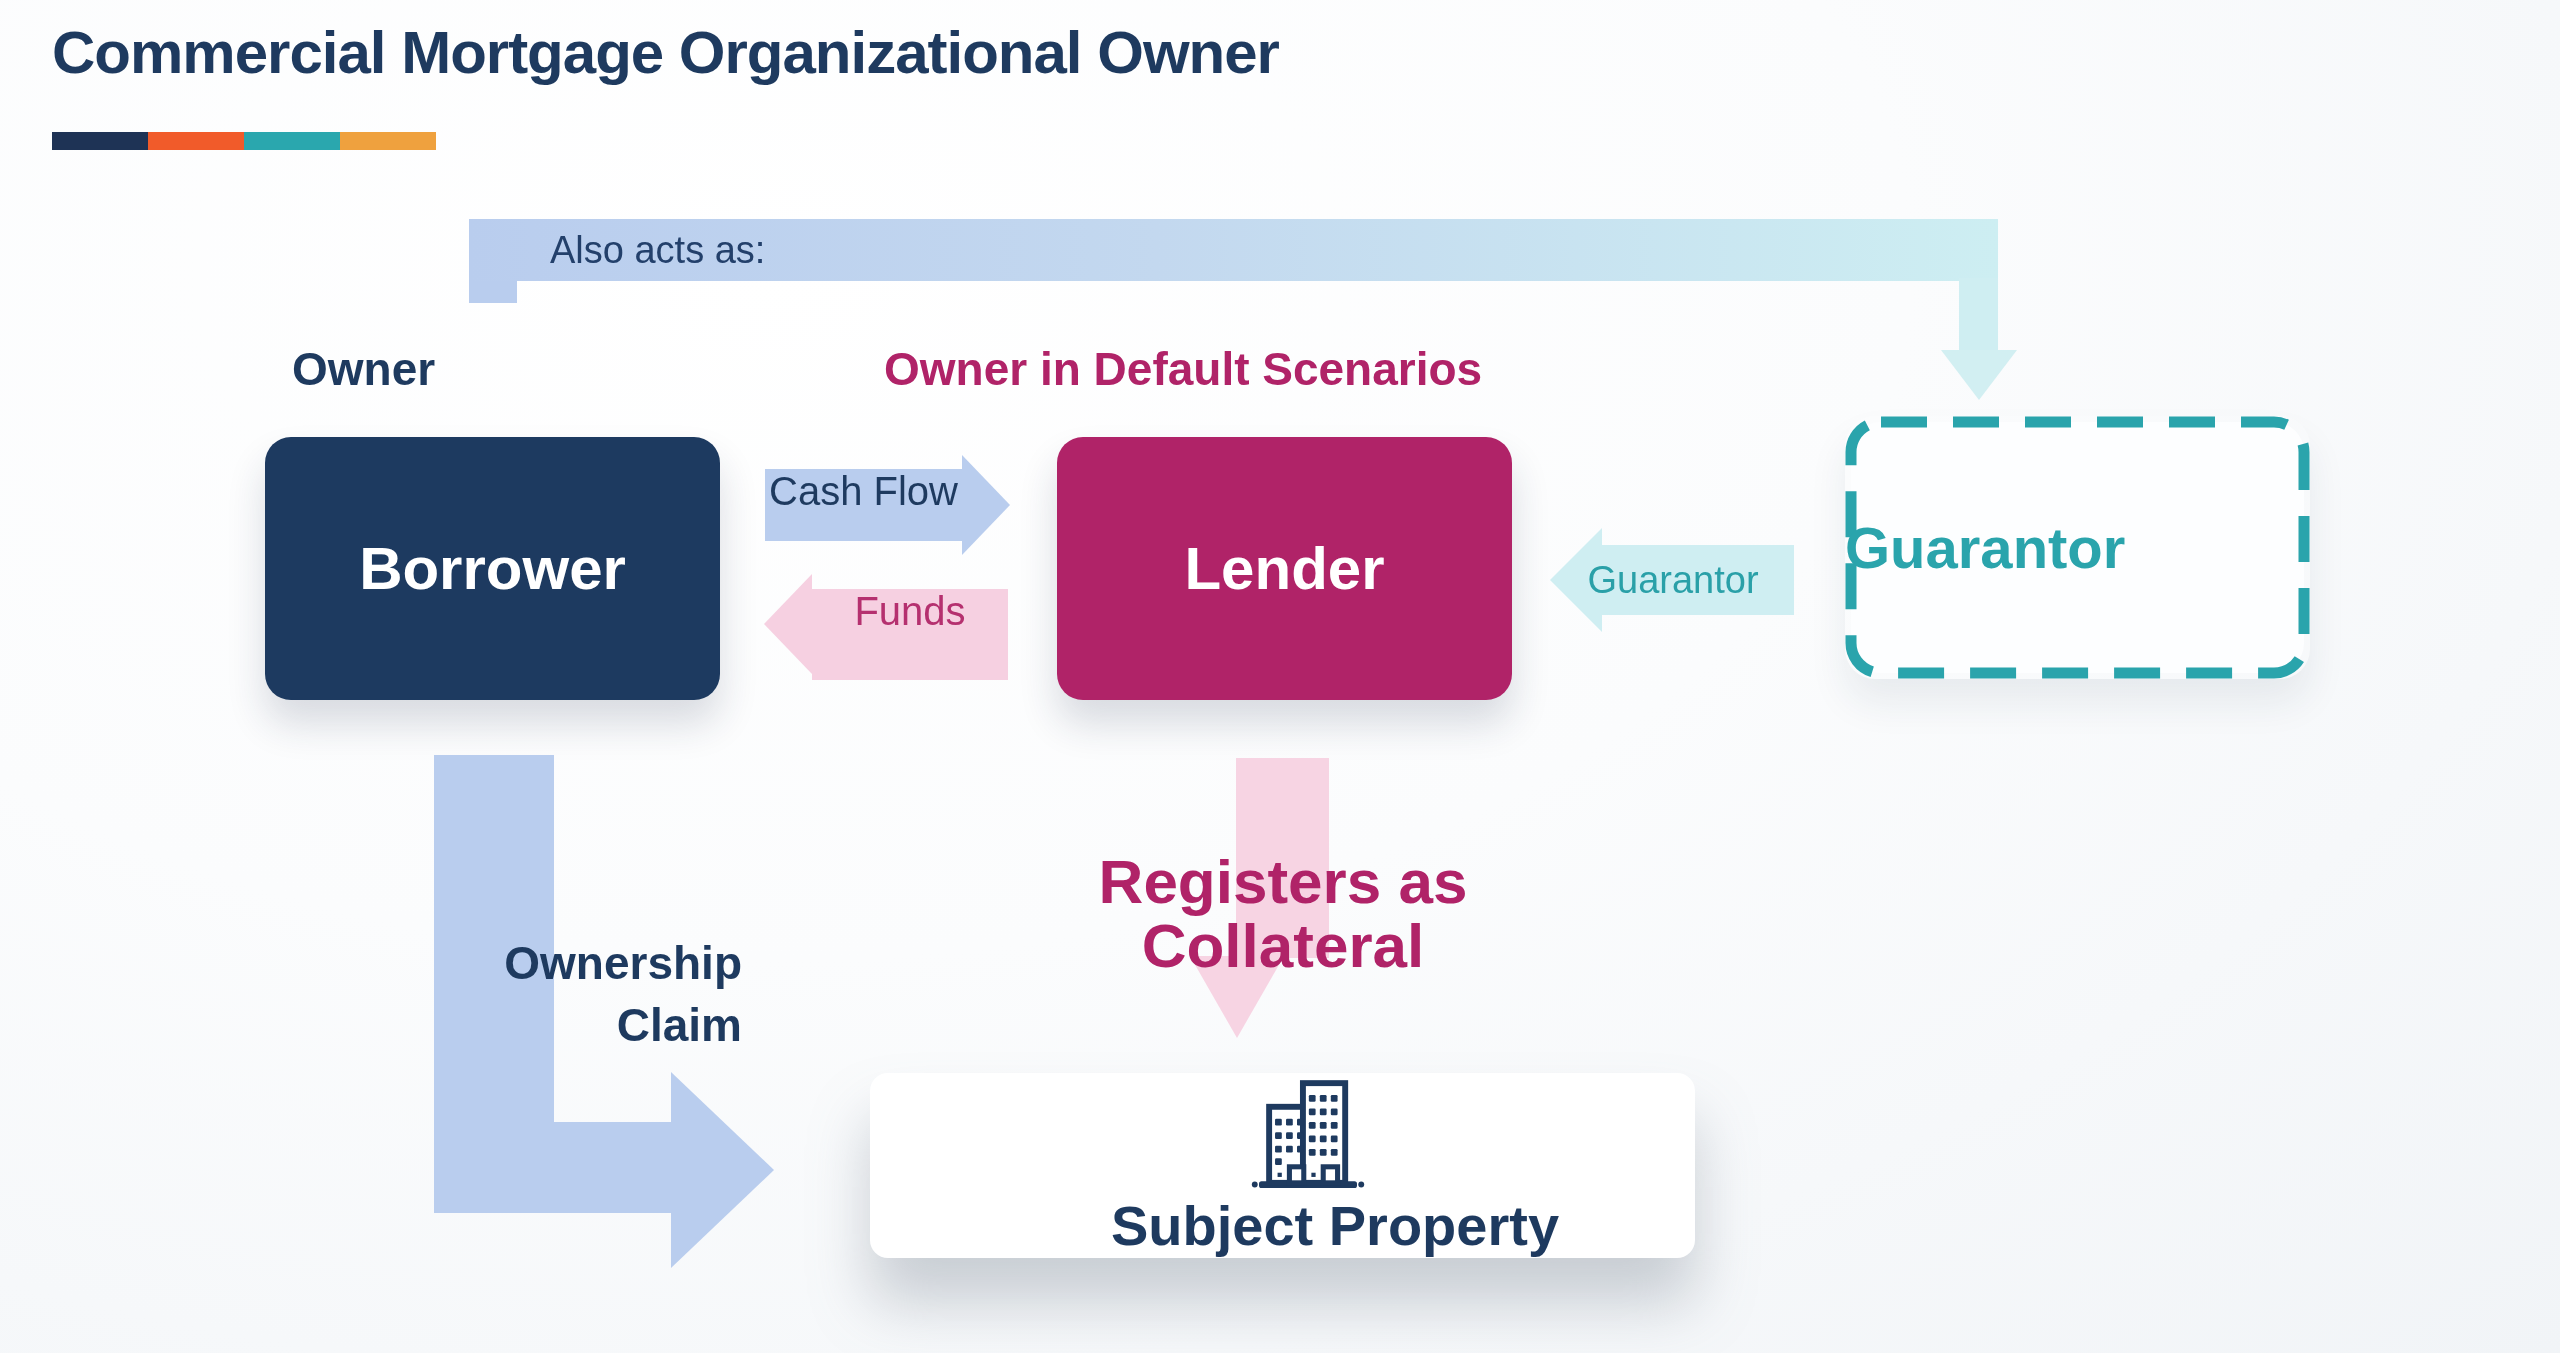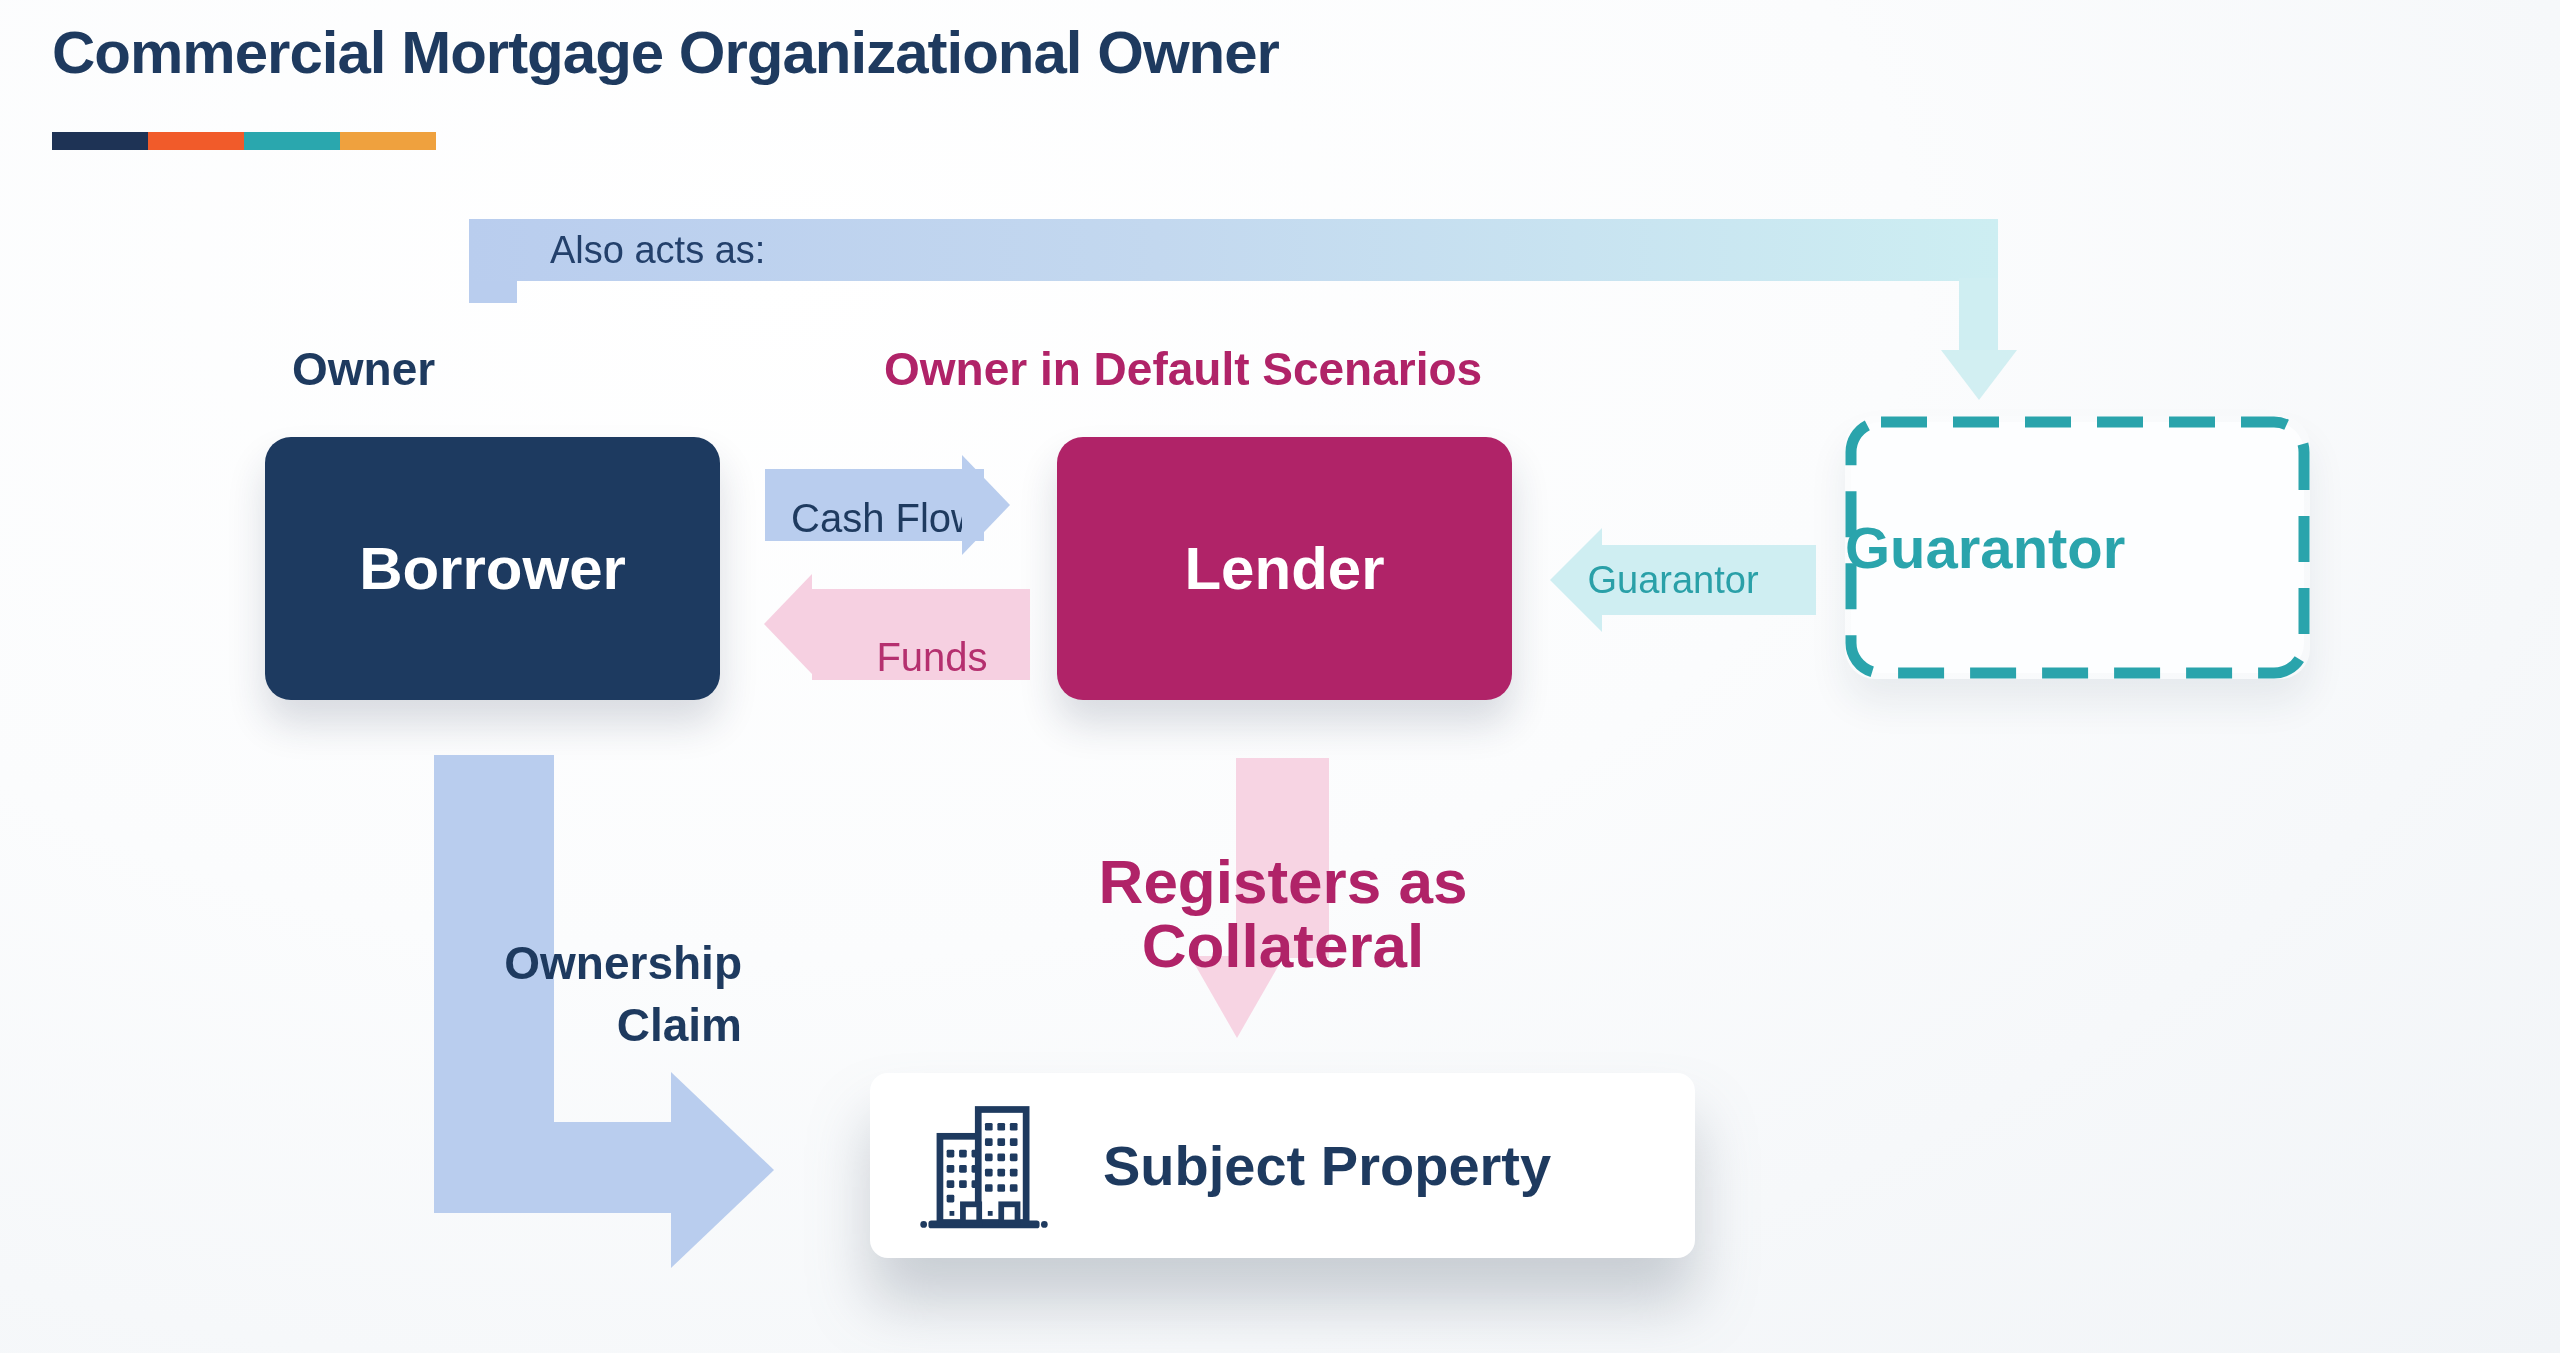--- a/index.html
+++ b/index.html
@@ -40,21 +40,21 @@
     box-shadow:0 24px 38px rgba(30,45,75,0.16);}
   .borrower{left:265px;background:#1d3a60;}
   .lender{left:1057px;background:#b02368;}
   .guarantor{position:absolute;left:1845px;top:416px;width:465px;height:263px;
     display:flex;align-items:center;
     font-size:58px;font-weight:700;color:#2aa4ac;
     border-radius:30px;box-shadow:0 24px 38px rgba(30,45,75,0.08);}
   .guarantor svg{position:absolute;left:0;top:0;}
   .guarantor .node-label{position:relative;}
   
-  .arrow-body{position:absolute;display:flex;align-items:flex-end;justify-content:center;padding-left:22px;}
+  .arrow-body{position:absolute;display:flex;align-items:flex-start;justify-content:center;}
   .cashflow-body{left:765px;top:469px;width:197px;height:72px;background:#b9cdee;
     font-size:40px;color:#1e3a5f;}
   .cashflow-head{position:absolute;left:962px;top:455px;width:0;height:0;
     border-top:50px solid transparent;border-bottom:50px solid transparent;
     border-left:48px solid #b9cdee;}
   .funds-body{left:812px;top:589px;width:196px;height:91px;background:#f6d0e1;
     font-size:40px;color:#b5306f;}
   .funds-head{position:absolute;left:764px;top:574px;width:0;height:0;
     border-top:50px solid transparent;border-bottom:50px solid transparent;
     border-right:48px solid #f6d0e1;}
@@ -77,21 +77,21 @@
   .ownership-bar{position:absolute;left:544px;top:1122px;width:127px;height:91px;background:#b9cdee;}
   .ownership-head{position:absolute;left:671px;top:1072px;width:0;height:0;
     border-top:98px solid transparent;border-bottom:98px solid transparent;
     border-left:103px solid #b9cdee;}
   .ownership-label{position:absolute;left:242px;top:932px;width:500px;
     text-align:right;font-size:46px;font-weight:700;color:#1e3a5f;line-height:62px;}
   
   .subject-card{position:absolute;left:870px;top:1073px;width:825px;height:185px;
     background:#ffffff;border-radius:18px;
     box-shadow:0 45px 60px rgba(115,125,140,0.35);
-    display:flex;align-items:center;padding-left:50px;box-sizing:border-box;}
+    display:flex;align-items:center;padding-left:50px;box-sizing:border-box;flex-direction:column;}
   .subject-label{margin-left:55px;font-size:56px;font-weight:700;color:#1e3a5f;}
 </style>
 </head>
 <body>
 
 <div class="canvas">
 
   <div class="title">Commercial Mortgage Organizational Owner</div>
   <div class="underline">
     <div class="seg seg1"></div>

